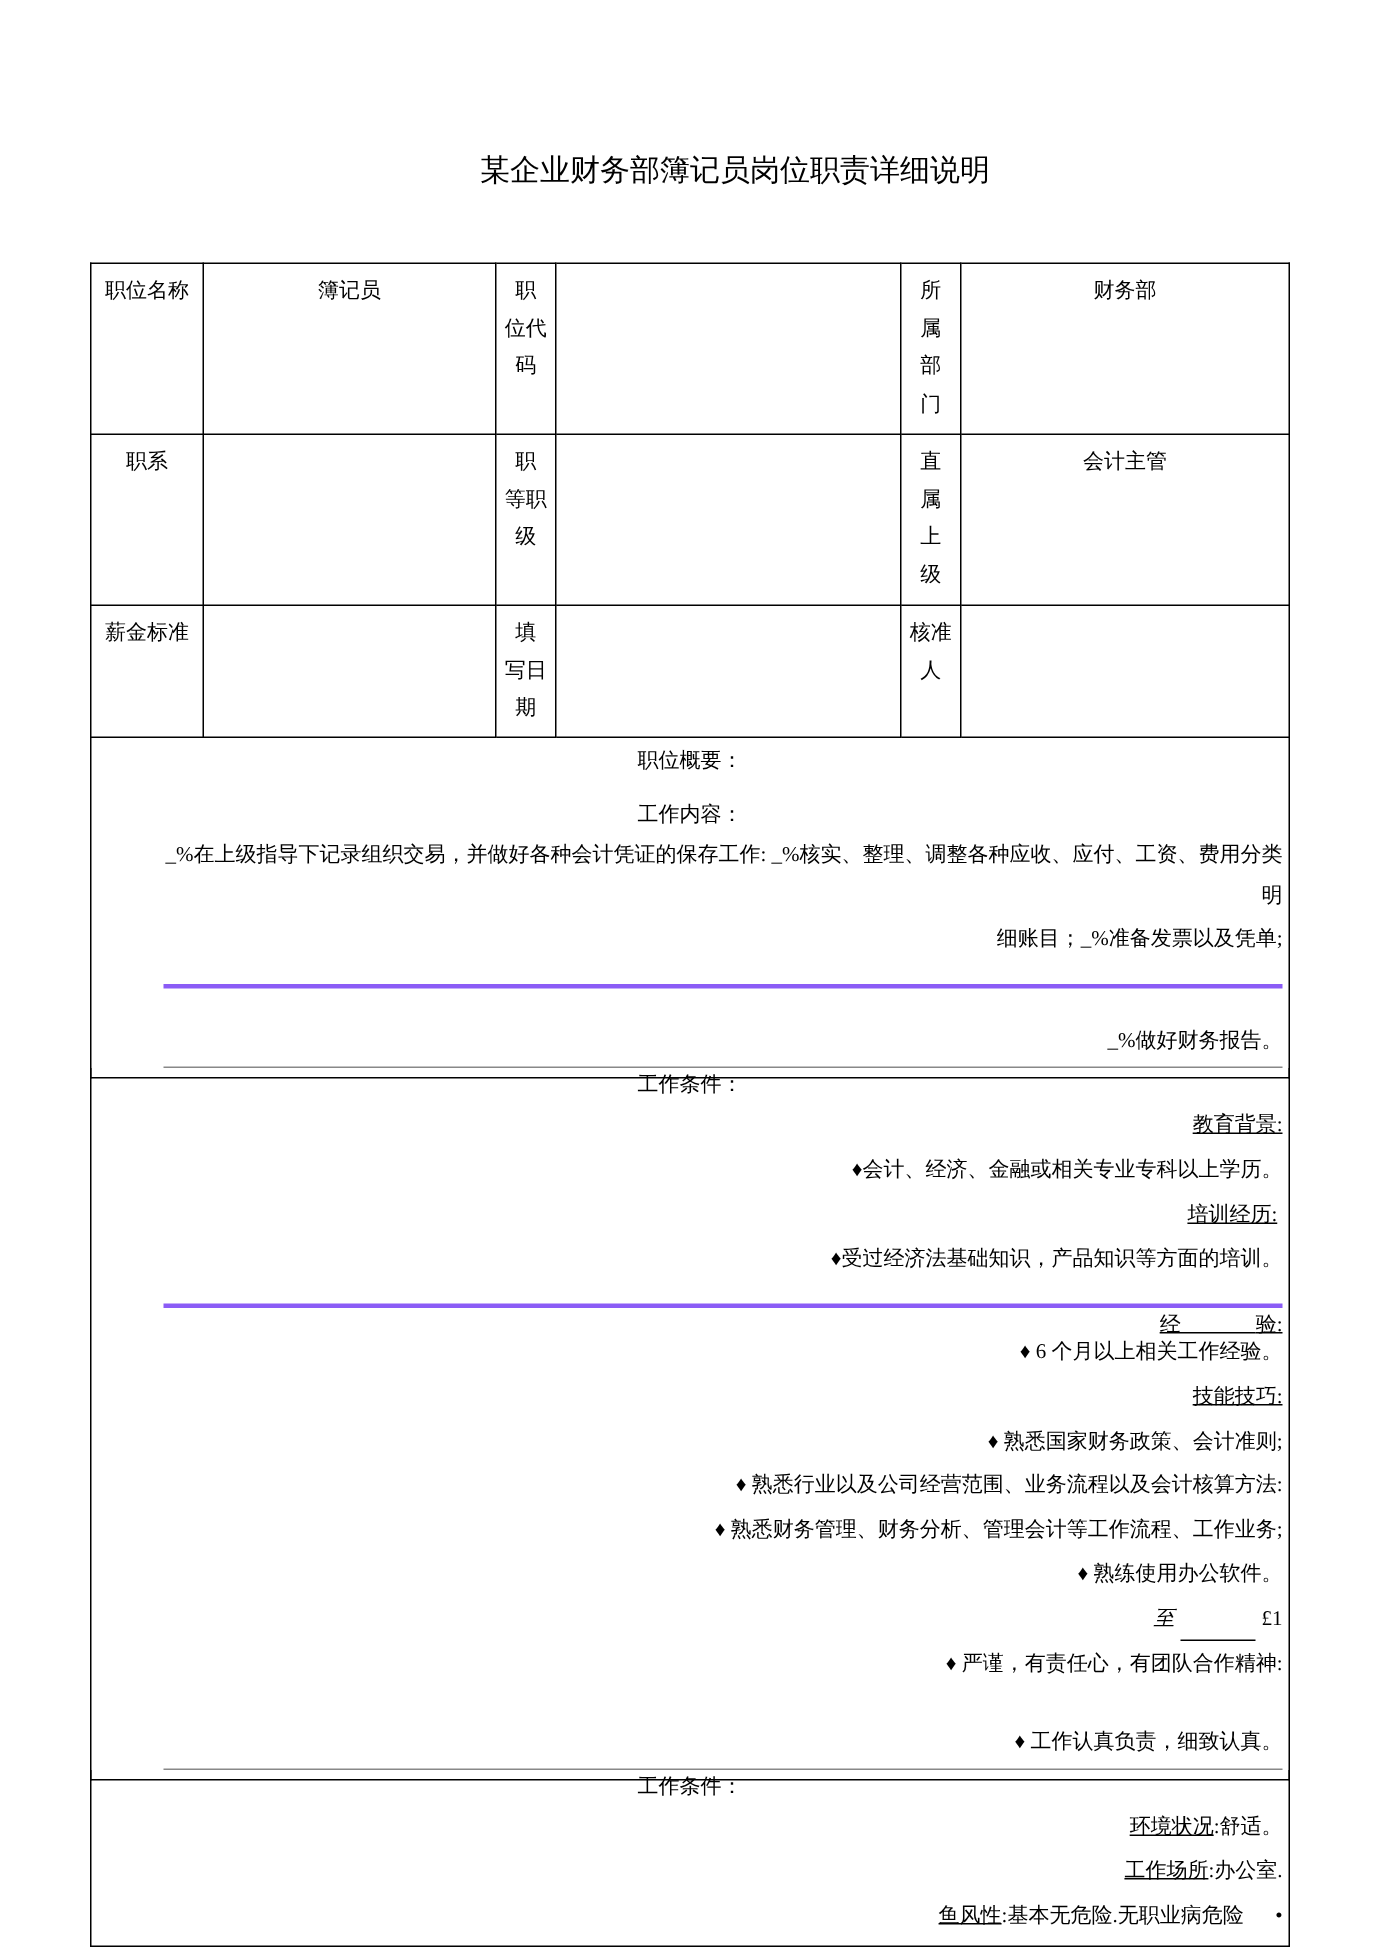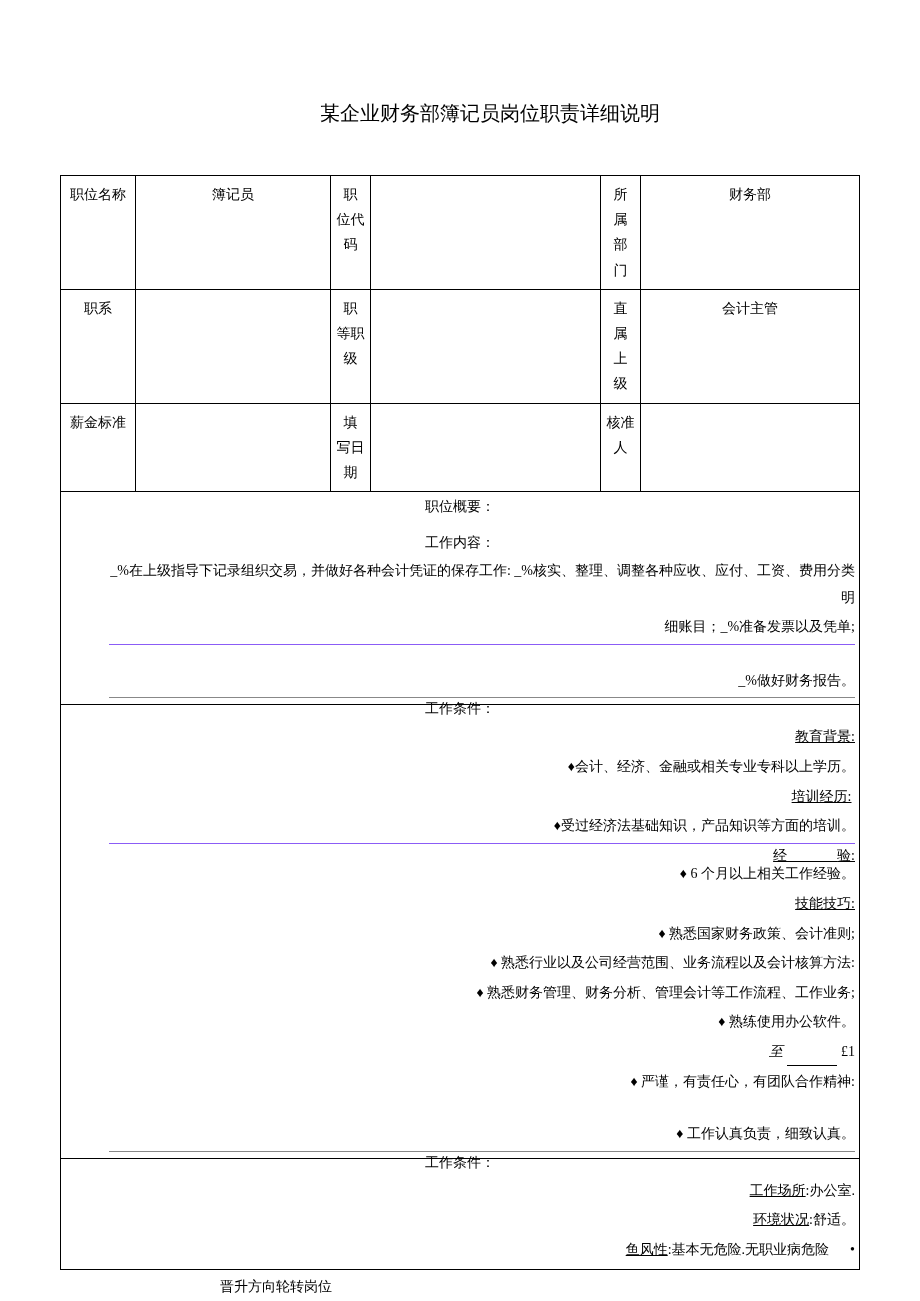--- a/index.html
+++ b/index.html
@@ -52,23 +52,23 @@
     .section-title {
       padding: 2px 4px;
       text-align: center;
     }
     .section-body {
       padding: 4px 4px 6px 48px;
       text-align: right;
       line-height: 1.9;
     }
     .indent-line {
-      border-bottom: 1px solid #8b5cf6;
+      border-bottom: 3px solid #8b5cf6;
       margin-left: 0;
-      padding-bottom: 3px;
+      padding-bottom: 15px;
       margin-bottom: 3px;
     }
     .no-border-line {
       padding-bottom: 3px;
     }
     .under {
       text-decoration: underline;
     }
     .footer-lines {
       text-align: left;
@@ -167,21 +167,21 @@
       <i><span>至</span></i><span class="wide-underline"></span><span>£1</span>
     </div>
     <div class="no-border-line">♦ 严谨，有责任心，有团队合作精神:</div>
     <div class="section-last-line">♦ 工作认真负责，细致认真。</div>
   </div>
 </div>
 
 <div class="section" style="border-top:none;margin-top:-7px;padding-top:0">
   <div class="section-title">工作条件：</div>
   <div class="section-body" style="padding-bottom:2px">
+    <div class="no-border-line"><span class="under">环境状况</span><span>:舒适。</span></div>
     <div class="no-border-line"><span class="under">工作场所</span><span>:办公室.</span></div>
-    <div class="no-border-line"><span class="under">环境状况</span><span>:舒适。</span></div>
     <div class="no-border-line"><span class="under">鱼风性</span><span>:基本无危险.无职业病危险</span>&nbsp;&nbsp;&nbsp;&nbsp;&nbsp;&nbsp;•</div>
   </div>
 </div>
 
 <div class="footer-lines">
   <div>晋升方向轮转岗位</div>
 </div>
 
 </body></html>

